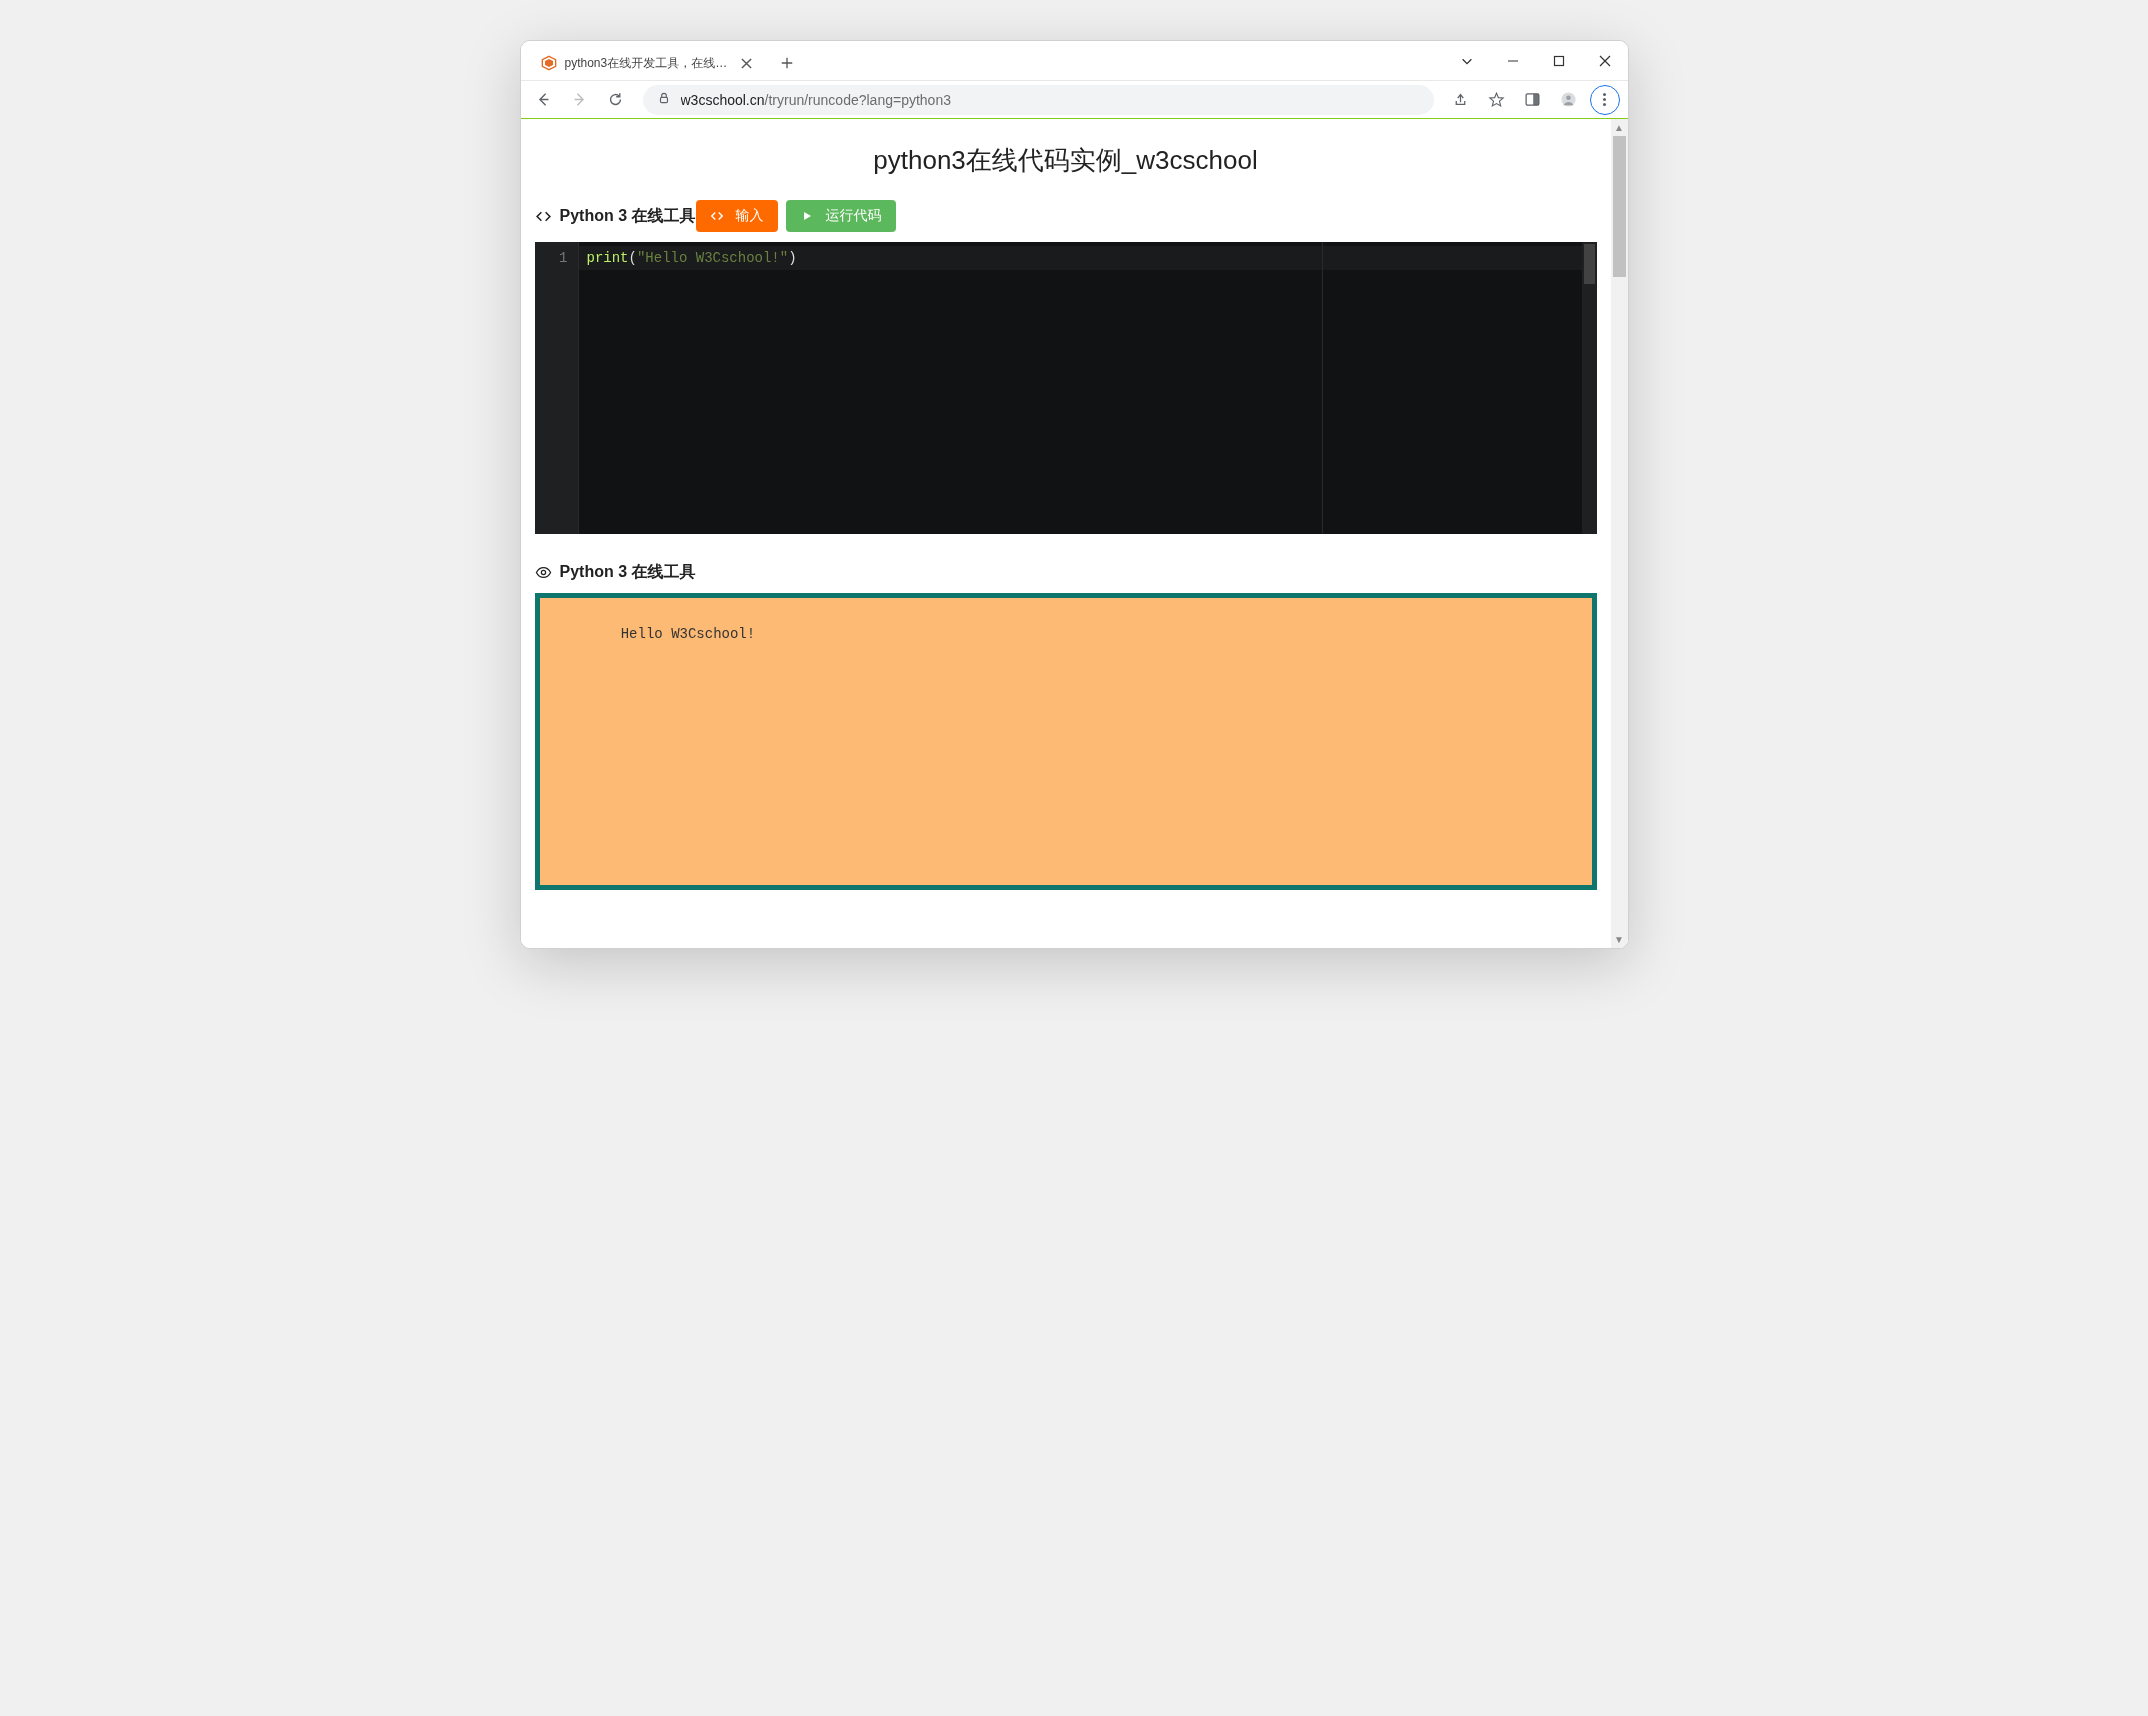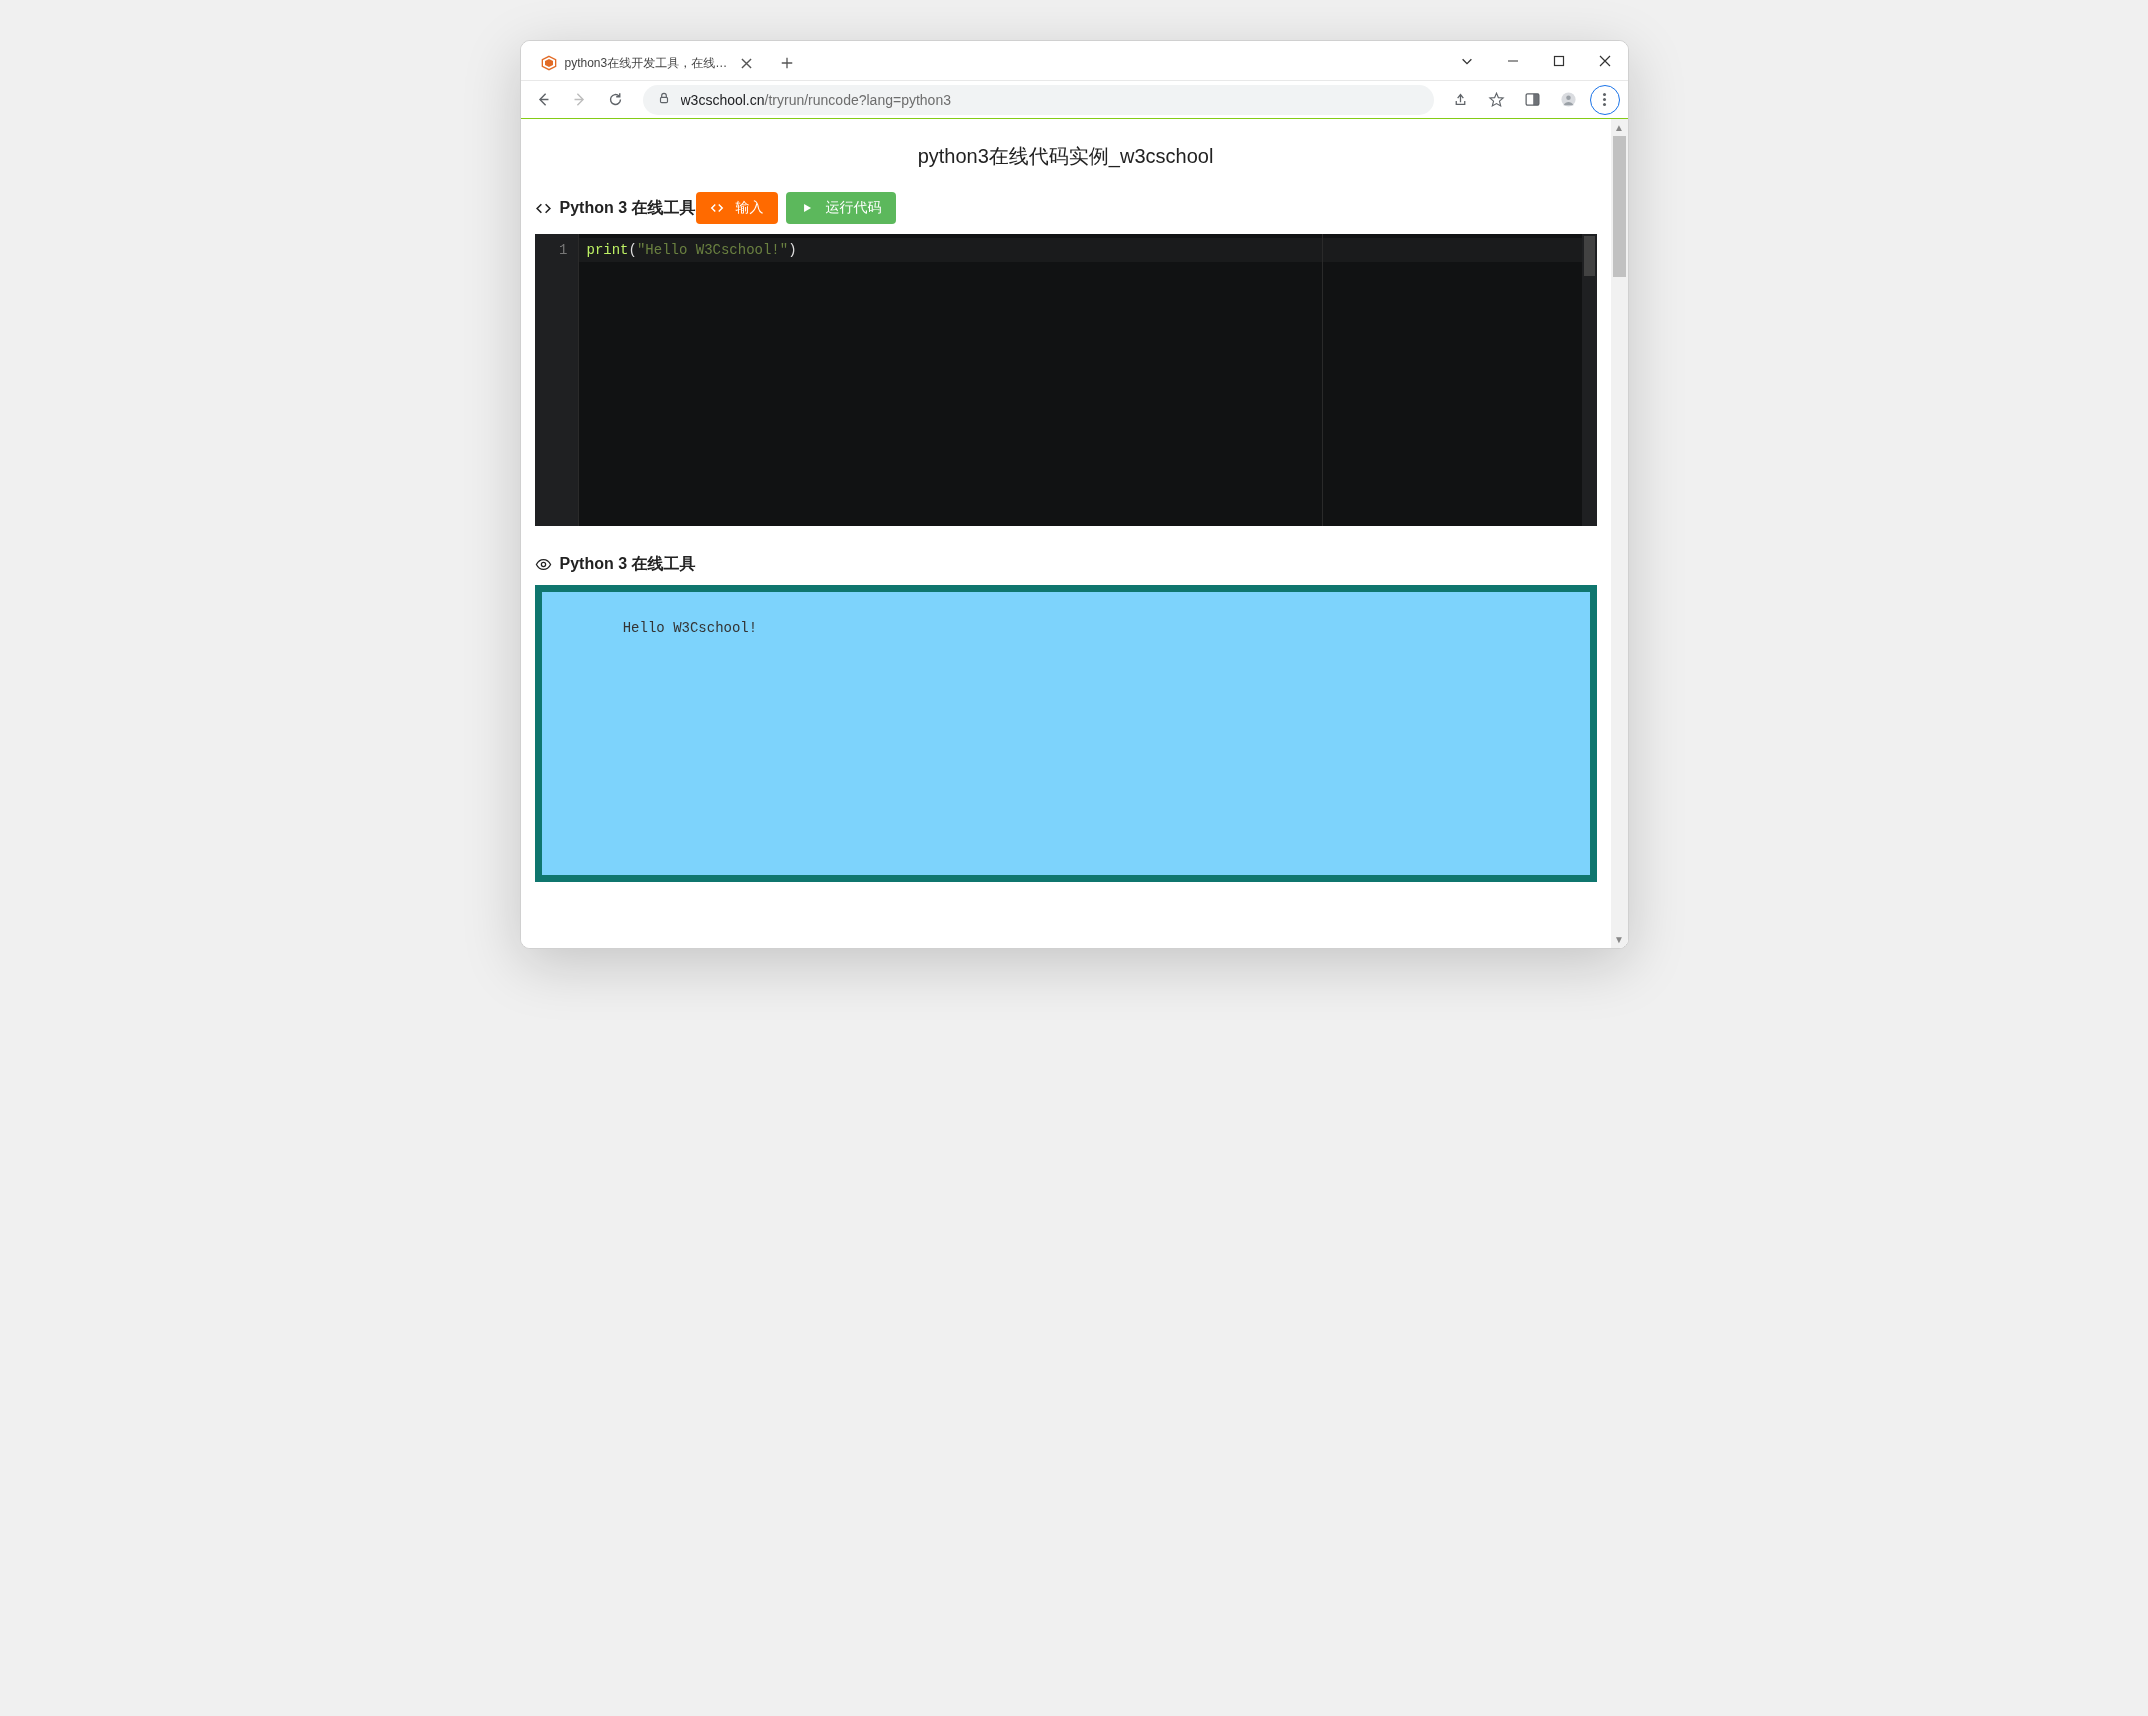--- a/index.html
+++ b/index.html
@@ -175,21 +175,21 @@
       width: 17px; height: 17px;
       display: flex; align-items:center; justify-content:center;
       color:#888; font-size:10px;
       position:absolute; left:0;
     }
     .sb-up { top:0; }
     .sb-down { bottom:0; }
     .sb-thumb { position:absolute; left:2px; top:17px; width:13px; height:141px; background:#c1c1c1; border-radius:0; }
     .page-title {
       text-align: center;
-      font-size: 20px;
+      font-size: 26px;
       font-weight: 400;
       color: #222;
       margin: 12px 0 22px;
     }
     .bar {
       display: flex;
       align-items: center;
       justify-content: flex-start;
       margin-bottom: 10px;
     }
@@ -252,27 +252,27 @@
     }
     .code-inner { position:relative; }
     .tok-fn { color: #bef264; }
     .tok-punc { color: #dcdcdc; }
     .tok-str { color: #6a8040; }
     .ed-scroll { position:absolute; right:0; top:0; bottom:0; width:15px; background:#1f2022; }
     .ed-scroll .st { background:#424242; position:absolute; left:2px; width:11px; }
     .ed-ruler { position:absolute; top:0; bottom:0; width:1px; background:#2a2a2a; left:743px; }
     
     .output-box {
-      border: 7px solid #0f766e;
+      border: 5px solid #0f766e;
       height: 297px;
       padding: 12px 14px;
       font-family: "Courier New", "SimSun", monospace;
       font-size: 14px;
       color: #333;
-      background:#7dd3fc;
+      background:#fdba74;
       white-space: pre;
     }
   </style>
 </head>
 <body>
 
 <div class="window">
 
   <div class="titlebar">
     <div class="tab-strip">

